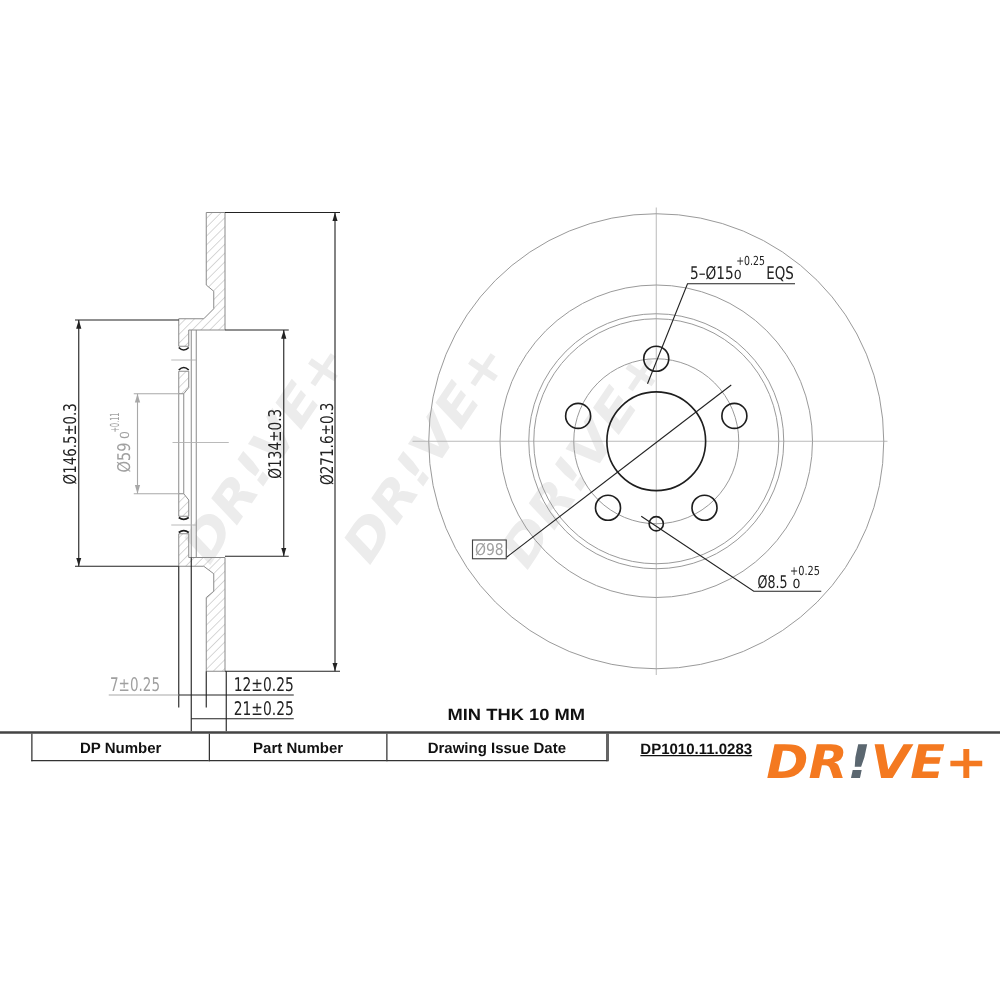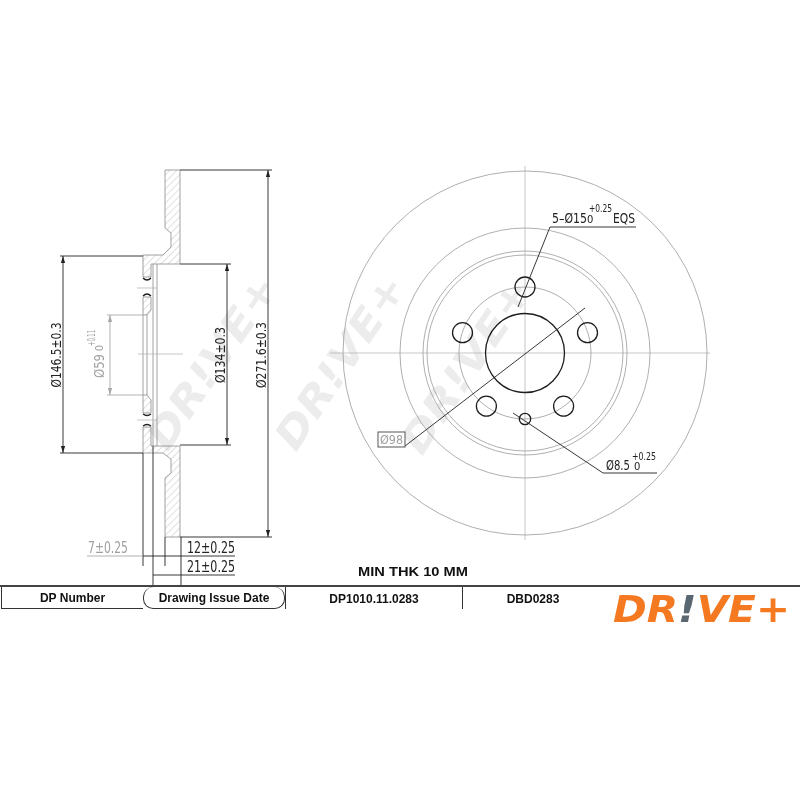--- a/index.html
+++ b/index.html
@@ -14,26 +14,26 @@
   .thin { stroke:#9a9a9a; stroke-width:0.8; fill:none; }
   .cl { stroke:#b0b0b0; stroke-width:0.7; fill:none; }
   .bold { stroke:#1e1e1e; stroke-width:1.3; fill:none; }
   .dl { stroke:#222; stroke-width:0.9; fill:none; }
   .dl-grey { stroke:#a8a8a8; stroke-width:0.9; fill:none; }
   .sec { stroke:#8a8a8a; stroke-width:0.8; fill:url(#hatch); }
   .secline { stroke:#8a8a8a; stroke-width:0.8; fill:none; }
 
   .tb-topline { position:absolute; left:0; top:585px; width:800px; height:2px; background:#444; }
   .tb-grid { position:absolute; left:1px; top:587px; width:602px; display:grid;
-             grid-template-columns:142px 142px 177px 141px; grid-template-rows:22px 23px; }
+             grid-template-columns:142px 142px 177px 141px; grid-template-rows:22px 23px;padding-left:24px; }
   .tb-cell { border-left:1px solid #333; display:flex; align-items:center; justify-content:center;
              font-family:"Liberation Sans", sans-serif; font-weight:bold; font-size:12px; color:#111; white-space:nowrap; }
-  .tb-cell.last { border-right:1px solid #333;border-radius:10px; }
+  .tb-cell.last { border-right:1px solid #333; }
   .tb-cell.hdr { border-bottom:1px solid #333; }
-  .tb-cell.val { padding-top:2px; }
+  .tb-cell.val { padding-top:2px;text-decoration:underline; }
 </style>
 </head>
 <body>
 
 <svg id="drawing" width="800" height="800" viewBox="0 0 800 800" xmlns="http://www.w3.org/2000/svg">
   <defs>
     <pattern id="hatch" width="5" height="5" patternUnits="userSpaceOnUse" patternTransform="rotate(45)">
       <line x1="0" y1="0" x2="0" y2="5" stroke="#a5a5a5" stroke-width="0.7"></line>
     </pattern>
     <marker id="arr" viewBox="0 0 10 10" refX="10" refY="5" markerUnits="userSpaceOnUse" markerWidth="7" markerHeight="7" orient="auto-start-reverse">
@@ -143,16 +143,16 @@
   <g>
     <text class="logo" x="613" y="622" textLength="177" lengthAdjust="spacingAndGlyphs">
       <tspan fill="#F47920">DR</tspan><tspan fill="#5B6770">!</tspan><tspan fill="#F47920">VE+</tspan>
     </text>
   </g>
 </svg>
 
 <div class="tb-topline"></div>
 <div class="tb-grid">
   <div class="tb-cell hdr">DP Number</div>
+  <div class="tb-cell hdr">Part Number</div>
   <div class="tb-cell hdr last">Drawing Issue Date</div>
   <div class="tb-cell val">DP1010.11.0283</div>
-  <div class="tb-cell val">DBD0283</div>
 </div>
 
 </body></html>

